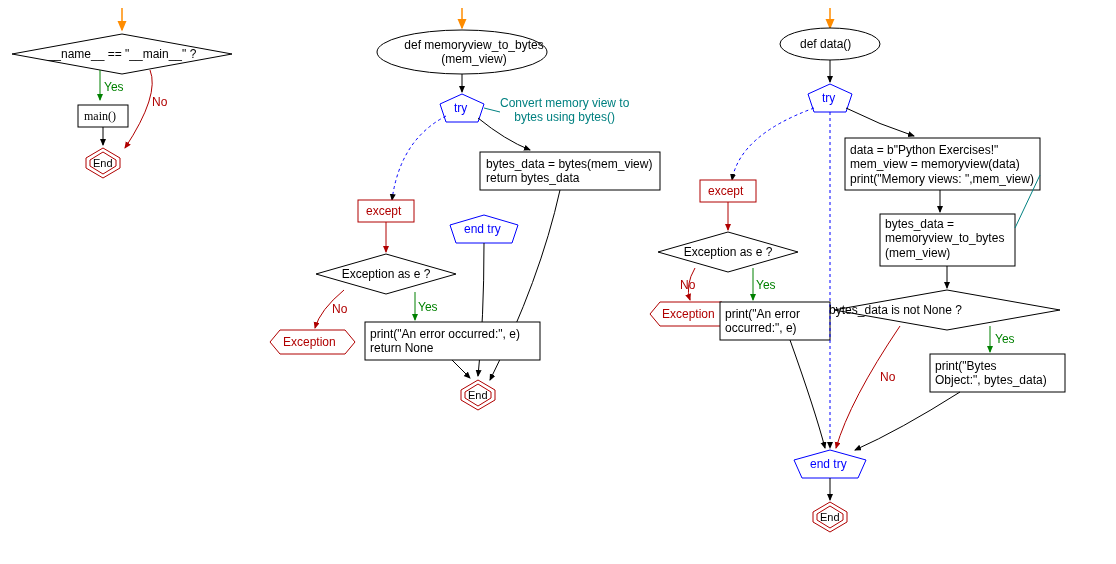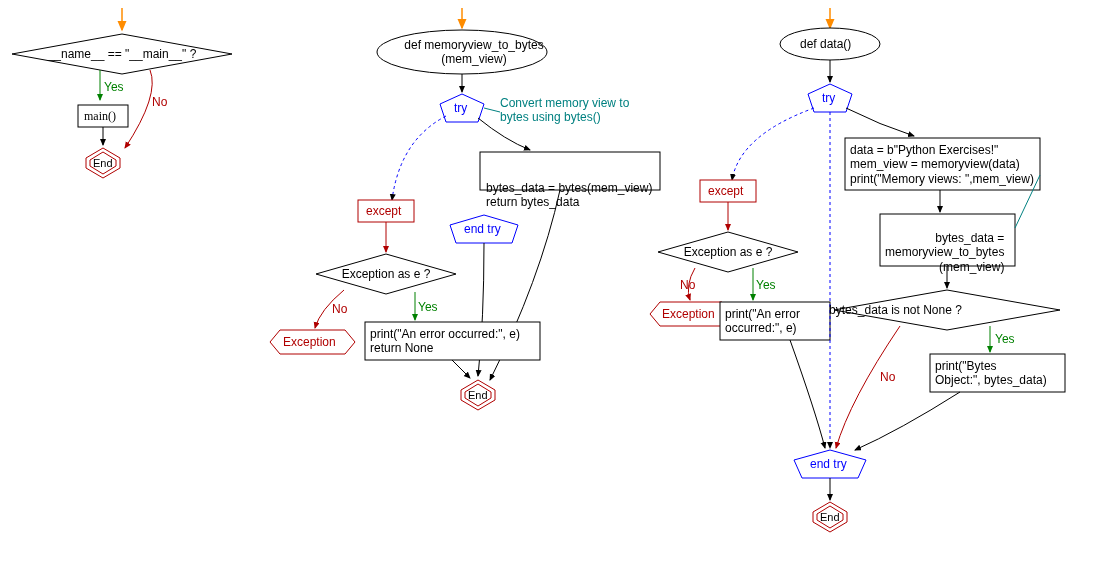--- a/index.html
+++ b/index.html
@@ -163,41 +163,41 @@
 
 <div class="node-text" style="left:42px; top:47px; width:160px;">__name__ == "__main__" ?</div>
 <div class="node-text" style="left:104px; top:80px; color:#008000;">Yes</div>
 <div class="node-text" style="left:152px; top:95px; color:#b00000;">No</div>
 <div class="node-text" style="left:84px; top:109px;font-family:Liberation Serif, serif;">main()</div>
 <div class="node-text" style="left:93px; top:157px; font-size:11px;">End</div>
 
 <div class="node-text" style="left:404px; top:38px; width:140px;">def memoryview_to_bytes
 (mem_view)</div>
 <div class="node-text" style="left:454px; top:101px; color:#0000ff;">try</div>
-<div class="node-text comment" style="left:500px; top:96px; text-align:left;">Convert memory view to
+<div class="node-text comment" style="left:500px; top:96px; text-align:center;">Convert memory view to
 bytes using bytes()</div>
-<div class="node-text" style="left:486px; top:157px; text-align:left;margin-top:24px;">bytes_data = bytes(mem_view)
+<div class="node-text" style="left:486px; top:157px; text-align:left;">bytes_data = bytes(mem_view)
 return bytes_data</div>
 <div class="node-text" style="left:464px; top:222px; color:#0000ff;">end try</div>
 <div class="node-text" style="left:366px; top:204px; color:#b00000;">except</div>
 <div class="node-text" style="left:336px; top:267px; width:100px;">Exception as e ?</div>
 <div class="node-text" style="left:332px; top:302px; color:#b00000;">No</div>
 <div class="node-text" style="left:418px; top:300px; color:#008000;">Yes</div>
 <div class="node-text" style="left:283px; top:335px; color:#b00000;">Exception</div>
 <div class="node-text" style="left:370px; top:327px; text-align:left;">print("An error occurred:", e)
 return None</div>
 <div class="node-text" style="left:468px; top:389px; font-size:11px;">End</div>
 
 <div class="node-text" style="left:800px; top:37px;">def data()</div>
 <div class="node-text" style="left:822px; top:91px; color:#0000ff;">try</div>
 <div class="node-text" style="left:708px; top:184px; color:#b00000;">except</div>
 <div class="node-text" style="left:850px; top:143px; text-align:left;">data = b"Python Exercises!"
 mem_view = memoryview(data)
 print("Memory views: ",mem_view)</div>
-<div class="node-text" style="left:885px; top:231px; text-align:right;">bytes_data =
+<div class="node-text" style="left:885px; top:217px; text-align:left;">bytes_data =
 memoryview_to_bytes
 (mem_view)</div>
 <div class="node-text" style="left:823px; top:303px; width:145px;">bytes_data is not None ?</div>
 <div class="node-text" style="left:995px; top:332px; color:#008000;">Yes</div>
 <div class="node-text" style="left:880px; top:370px; color:#b00000;">No</div>
 <div class="node-text" style="left:935px; top:359px; text-align:left;">print("Bytes
 Object:", bytes_data)</div>
 <div class="node-text" style="left:678px; top:245px; width:100px;">Exception as e ?</div>
 <div class="node-text" style="left:680px; top:278px; color:#b00000;">No</div>
 <div class="node-text" style="left:756px; top:278px; color:#008000;">Yes</div>

